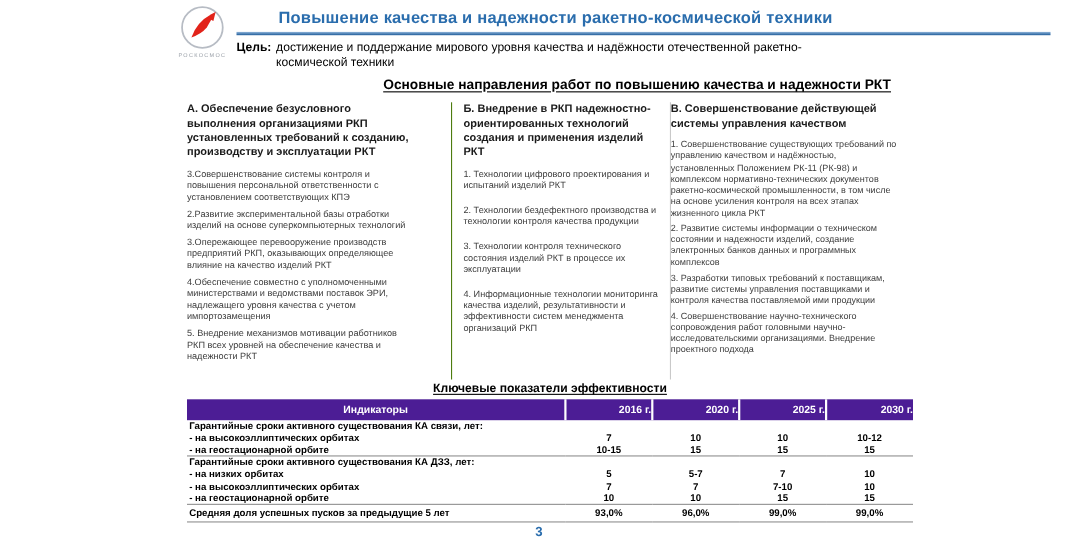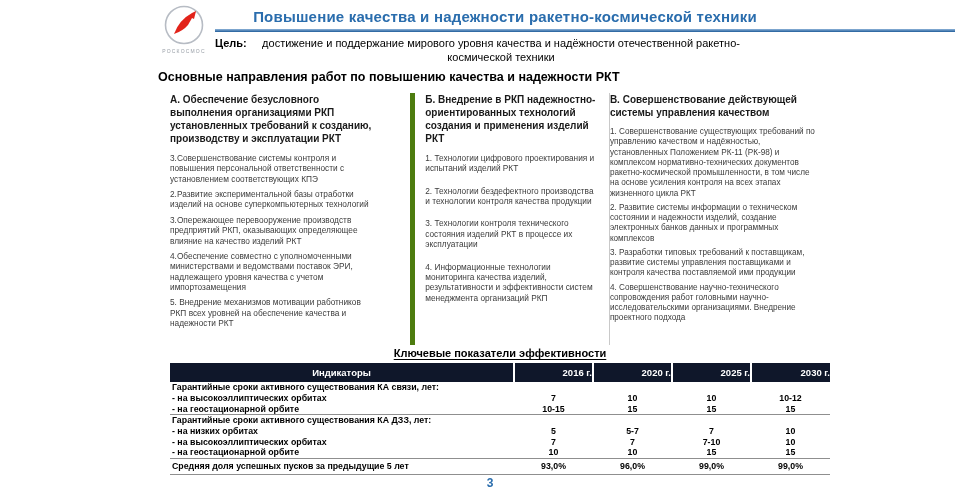--- a/index.html
+++ b/index.html
@@ -16,50 +16,50 @@
   .slide-title {
     position:absolute; left:215px; top:8px; width:580px; text-align:center;
     font-size:15px; font-weight:bold; color:#2A6DAD; letter-spacing:0.2px;
   }
   .title-rule {
     position:absolute; left:215px; top:29px; width:740px; height:3px;
     background:linear-gradient(#8FB4D9,#1F5C99);
   }
   .goal { position:absolute; left:215px; top:36px; width:545px; display:flex; font-size:11px; line-height:1.3; }
   .goal-label { font-weight:bold; flex:0 0 36px; }
-  .goal-text { width:500px;text-align:center; }
+  .goal-text { width:500px; }
 
   
   .directions-title {
-    position:absolute; left:158px; top:70px; width:640px; text-align:left;
-    font-size:12.5px; font-weight:bold; text-underline-offset:2px;
+    position:absolute; left:170px; top:70px; width:640px; text-align:right;
+    font-size:12.5px; font-weight:bold; text-decoration:underline; text-underline-offset:2px;
   }
   .columns { position:absolute; left:170px; top:93px; width:645px; height:252px; display:flex; }
   .col { box-sizing:border-box; }
   .col h3 { margin:0 0 8px 0; font-size:10px; line-height:1.3; color:#1a1a1a; }
   .col p  { margin:0 0 5px 0; font-size:8.3px; line-height:1.25; color:#3c3c3c; }
   .col-a { width:222px; padding-right:10px; }
-  .col-b { width:207px; padding:0 10px; border-left:5px solid #4d7c0f;margin-left:28px; }
+  .col-b { width:207px; padding:0 10px; border-left:1px solid #4d7c0f;margin-left:28px; }
   .col-b p { margin-bottom:12px; }
   .col-v { width:216px; border-left:1px solid #c9c9c9; }
   .col-v p { font-size:8.2px; margin-bottom:4px; }
 
   
   .kpi-title {
     position:absolute; left:170px; top:347px; width:660px; text-align:center;
     font-size:11px; font-weight:bold; text-decoration:underline; text-underline-offset:2px;
   }
   table.kpi {
     position:absolute; left:170px; top:363px; width:660px;
     border-collapse:collapse; table-layout:fixed;
   }
   table.kpi col.c-ind { width:344px; }
   table.kpi col.c-yr  { width:79px; }
   table.kpi thead th {
-    background:#0f172a; color:#fff; font-size:9.5px; font-weight:bold;
+    background:#4c1d95; color:#fff; font-size:9.5px; font-weight:bold;
     height:19px; padding:0; text-align:center;
   }
   table.kpi thead th.yr { border-left:2px solid #ffffff;text-align:right; }
   table.kpi tbody td { padding:0; font-size:8.8px; line-height:1.2; vertical-align:middle; }
   table.kpi td.lbl { font-weight:bold; padding-left:2px; }
   tr.grp td { height:11px; padding-top:2px; }
   tr.sub td { height:10px; }
   td.val { text-align:center; font-weight:bold; }
   tr.sep td { border-top:1px solid #8f8f8f; }
   tr.sum td { height:15px; border-top:1px solid #8f8f8f; border-bottom:1px solid #8f8f8f; }

